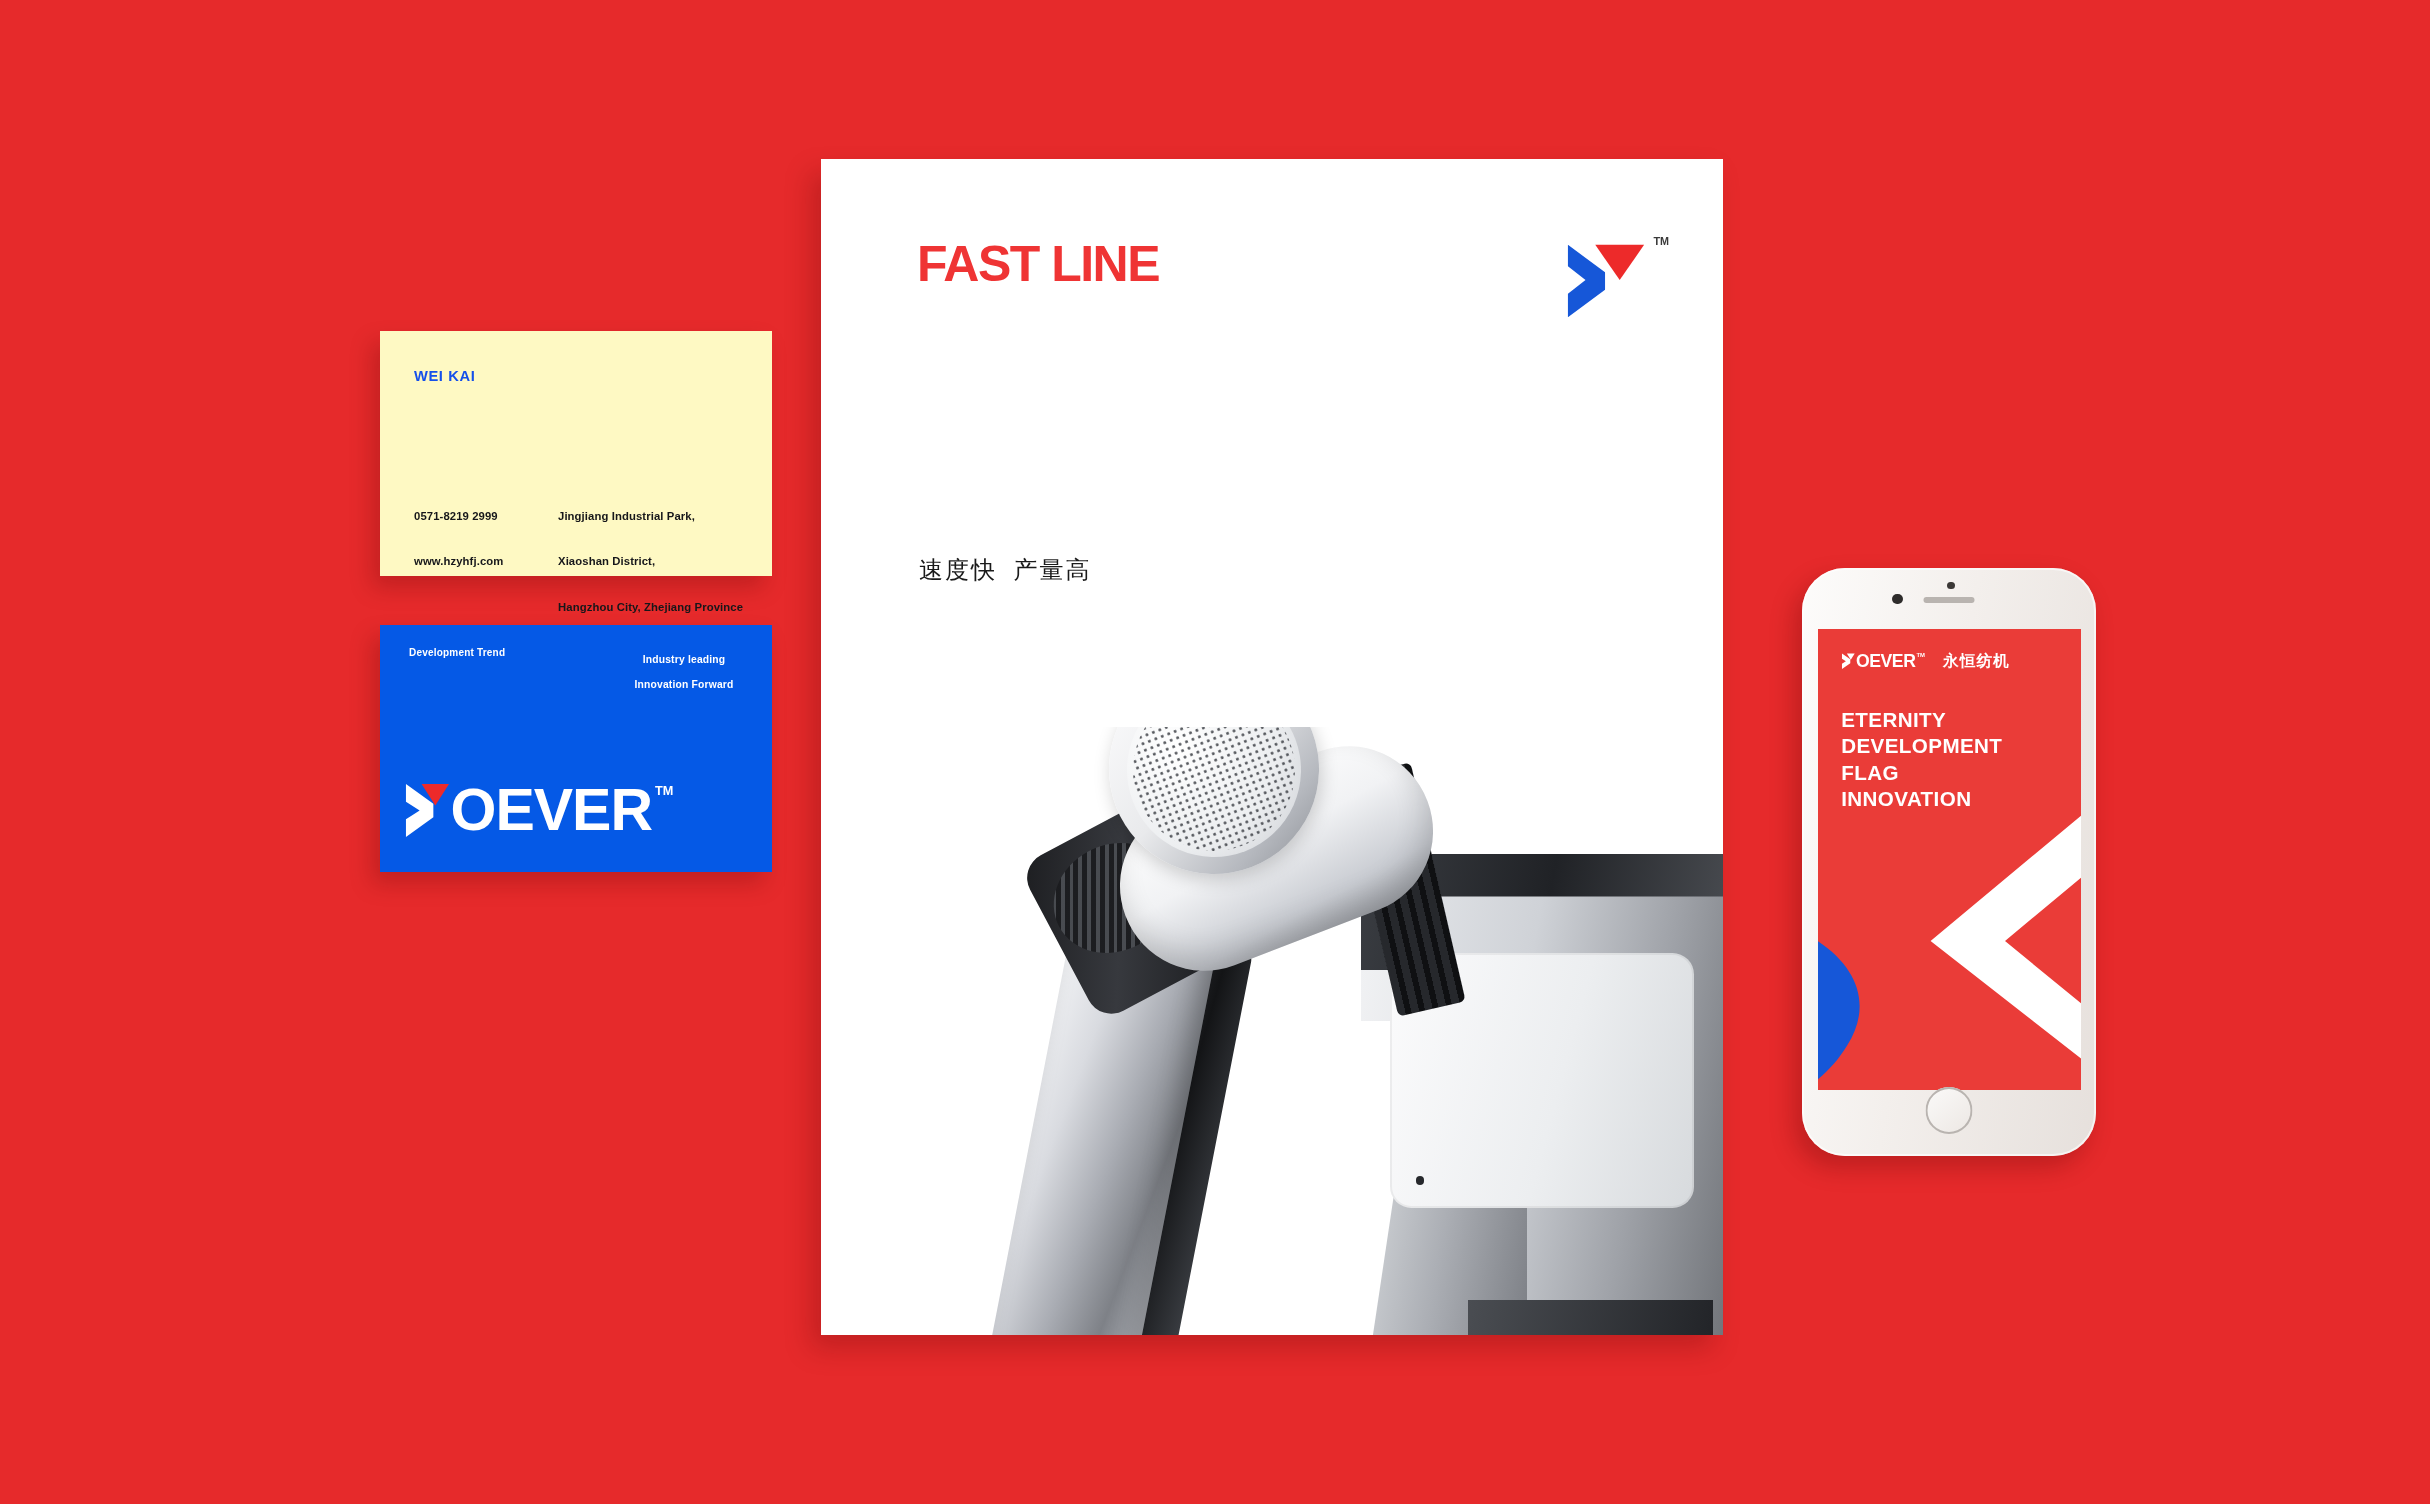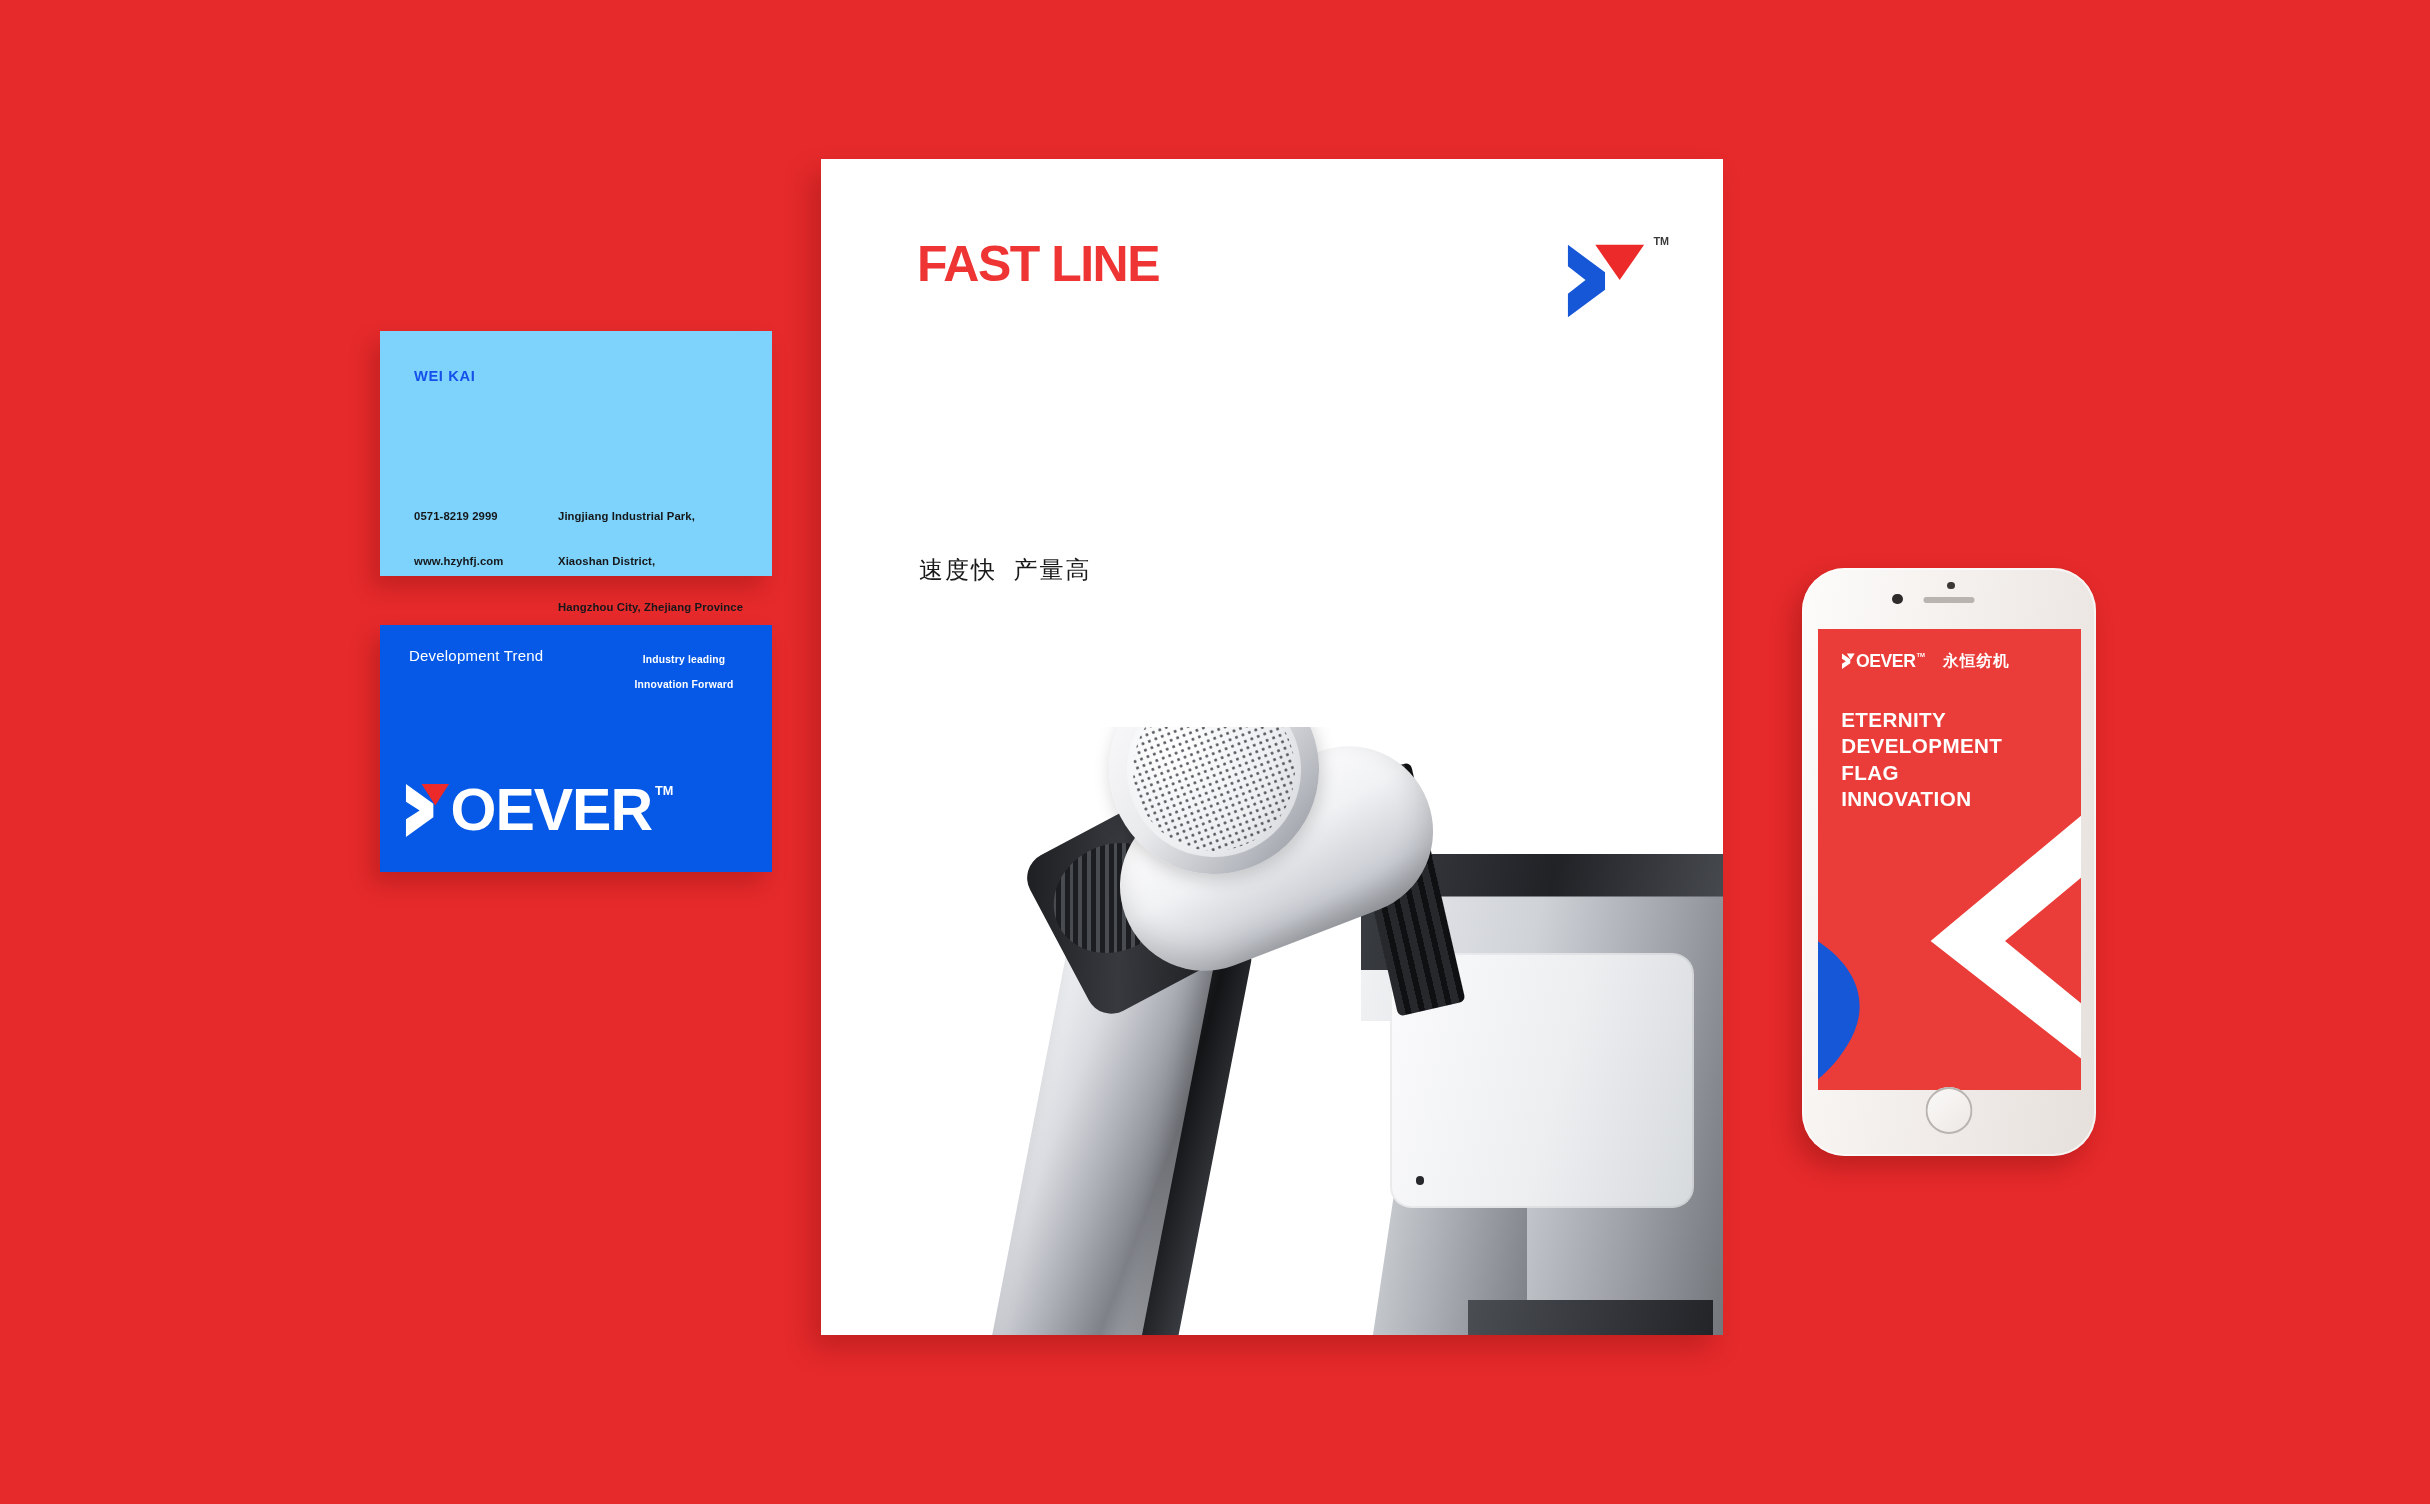--- a/index.html
+++ b/index.html
@@ -7,21 +7,21 @@
     width:2431px;height:1505px;overflow:hidden;
     font-family:"Liberation Sans",sans-serif;
     background:#e62a2b;
     position:relative;
   }
   .stage{position:absolute;inset:0;background:#e62a2b;}
 
   
   .card-white{
     position:absolute;left:380px;top:331px;width:392px;height:245px;
-    background:#7dd3fc;
+    background:#fef9c3;
     box-shadow:-7.8px 11.8px 21.6px rgba(110,10,10,.30);
   }
   .cw-name{
     position:absolute;left:34px;top:37px;
     color:#1550ea;font-size:14.7px;font-weight:bold;letter-spacing:0.6px;
   }
   .cw-cols{position:absolute;left:34px;top:149px;width:333px;display:flex;gap:31px;}
   .cw-col-a{width:113px;}
   .cw-col-b{flex:1;}
   .cw-line{
@@ -29,21 +29,21 @@
     white-space:nowrap;
     margin-top:27px;
   }
 
   
   .card-blue{
     position:absolute;left:380px;top:625px;width:392px;height:247px;
     background:#0559e6;
     box-shadow:-7.8px 11.8px 21.6px rgba(110,10,10,.30);
   }
-  .cb-tl{position:absolute;left:29px;top:21.6px;color:#fff;font-size:15px;font-weight:400;letter-spacing:0.2px;}
+  .cb-tl{position:absolute;left:29px;top:21.6px;color:#fff;font-size:10px;font-weight:700;letter-spacing:0.2px;}
   .cb-tr{position:absolute;right:29px;top:21.6px;text-align:center;width:118px;}
   .cb-tr div{color:#fff;font-size:10.3px;font-weight:600;letter-spacing:0.2px;line-height:2.5;}
 
   .cb-logo{position:absolute;left:23.5px;bottom:31px;display:flex;align-items:flex-end;}
   .wordmark{display:flex;align-items:center;}
   .wm-mark{position:relative;width:45px;height:61px;margin-right:2px;}
   .wm-letters{
     color:#fff;font-size:59px;font-weight:bold;letter-spacing:-1px;line-height:.92;
     font-family:"Liberation Sans",sans-serif;
   }

